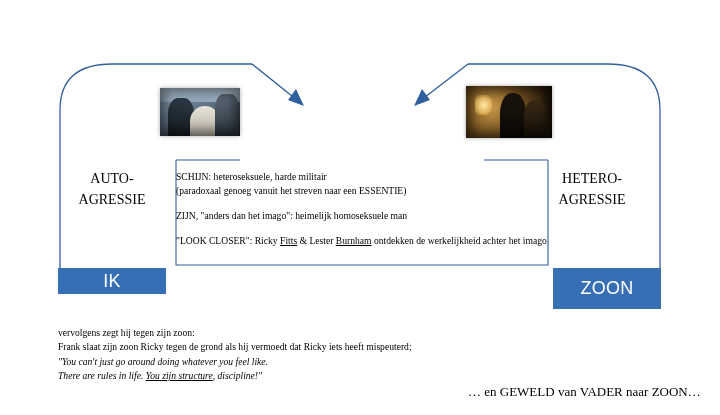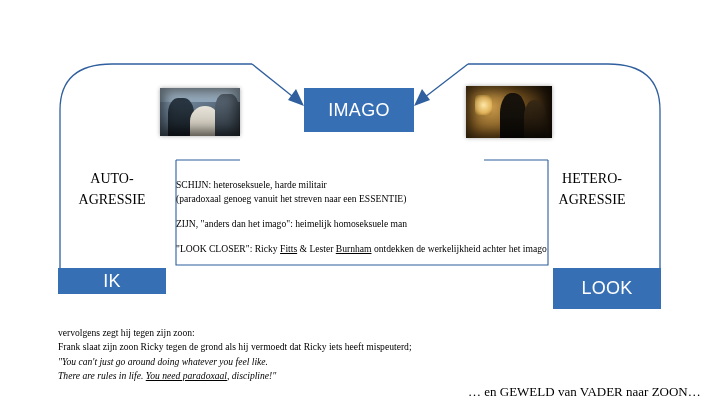--- a/index.html
+++ b/index.html
@@ -93,21 +93,21 @@
   #hetero-label {
     left: 536px;
     top: 168px;
     width: 112px;
   }
 
   
   #center-text {
     position: absolute;
     left: 176px;
-    top: 178px;
+    top: 170px;
     width: 372px;
     font-family: "Liberation Serif", serif;
     font-size: 9.6px;
     line-height: 1.45;
     color: #000;
   }
   #center-text .line { white-space: nowrap; margin-bottom: 0px; }
   #center-text .gap { height: 11px; }
   #center-text .u { text-decoration: underline; }
 
@@ -239,28 +239,25 @@
     <div class="vig"></div>
   </div>
 
   <div class="photo" id="photo-right">
     <div class="r-lamp"></div>
     <div class="r-fig"></div>
     <div class="r-fig2"></div>
     <div class="vig"></div>
   </div>
 
-  <div class="bluebox" id="imago-box">
-    <span>IMAGO</span>
-  </div>
   <div class="bluebox" id="ik-box">
     <span>IK</span>
   </div>
   <div class="bluebox" id="ander-box">
-    <span>LOOK</span>
+    <span>ZOON</span>
   </div>
 
   <div class="sidelabel" id="auto-label">
     <div>AUTO-</div>
     <div>AGRESSIE</div>
   </div>
   <div class="sidelabel" id="hetero-label">
     <div>HETERO-</div>
     <div>AGRESSIE</div>
   </div>
@@ -271,18 +268,18 @@
     <div class="gap"></div>
     <div class="line">ZIJN, "anders dan het imago": heimelijk homoseksuele man</div>
     <div class="gap"></div>
     <div class="line"><span>"LOOK CLOSER": Ricky </span><span class="u">Fitts</span><span> &amp; Lester </span><span class="u">Burnham</span><span> ontdekken de werkelijkheid achter het imago</span></div>
   </div>
 
   <div id="bottom-text">
     <div class="line">vervolgens zegt hij tegen zijn zoon:</div>
     <div class="line">Frank slaat zijn zoon Ricky tegen de grond als hij vermoedt dat Ricky iets heeft mispeuterd;</div>
     <div class="line it">"You can't just go around doing whatever you feel like.</div>
-    <div class="line it"><span>There are rules in life. </span><span class="u">You need paradoxaal</span><span>, discipline!"</span></div>
+    <div class="line it"><span>There are rules in life. </span><span class="u">You zijn structure</span><span>, discipline!"</span></div>
   </div>
 
   <div id="footer-text">… en GEWELD van VADER naar ZOON…</div>
 
 </div>
 
 </body></html>

